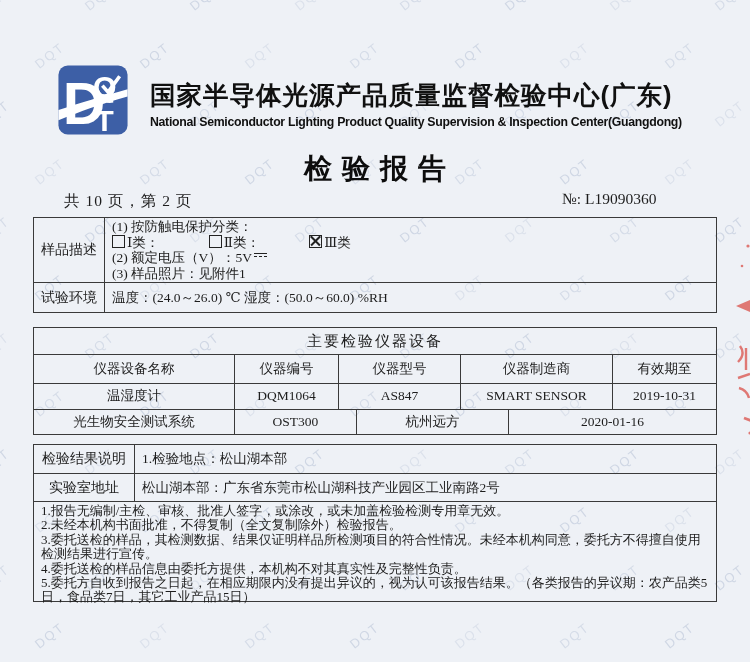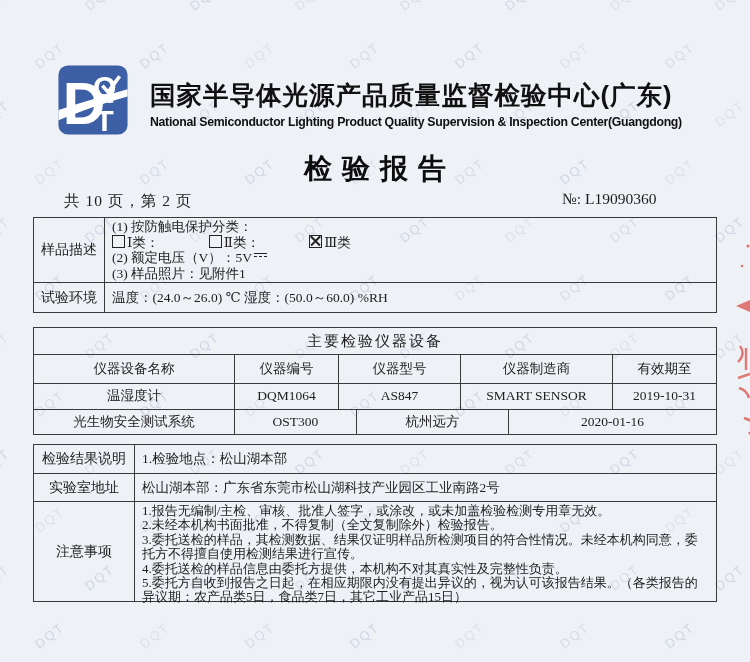--- a/index.html
+++ b/index.html
@@ -250,21 +250,20 @@
     <div class="tbl" id="table3">
       <div class="trow" id="t3r1">
         <div class="tcell lab t3lab">检验结果说明</div>
         <div class="tcell t3body">1.检验地点：松山湖本部</div>
       </div>
       <div class="trow" id="t3r2">
         <div class="tcell lab t3lab">实验室地址</div>
         <div class="tcell t3body">松山湖本部：广东省东莞市松山湖科技产业园区工业南路2号</div>
       </div>
       <div class="trow" id="t3r3">
-        <div class="tcell lab t3lab">注意事项</div>
         <div class="tcell notes">
           <div>1.报告无编制/主检、审核、批准人签字，或涂改，或未加盖检验检测专用章无效。</div>
           <div>2.未经本机构书面批准，不得复制（全文复制除外）检验报告。</div>
           <div>3.委托送检的样品，其检测数据、结果仅证明样品所检测项目的符合性情况。未经本机构同意，委托方不得擅自使用检测结果进行宣传。</div>
           <div>4.委托送检的样品信息由委托方提供，本机构不对其真实性及完整性负责。</div>
           <div>5.委托方自收到报告之日起，在相应期限内没有提出异议的，视为认可该报告结果。（各类报告的异议期：农产品类5日，食品类7日，其它工业产品15日）</div>
         </div>
       </div>
     </div>
 

